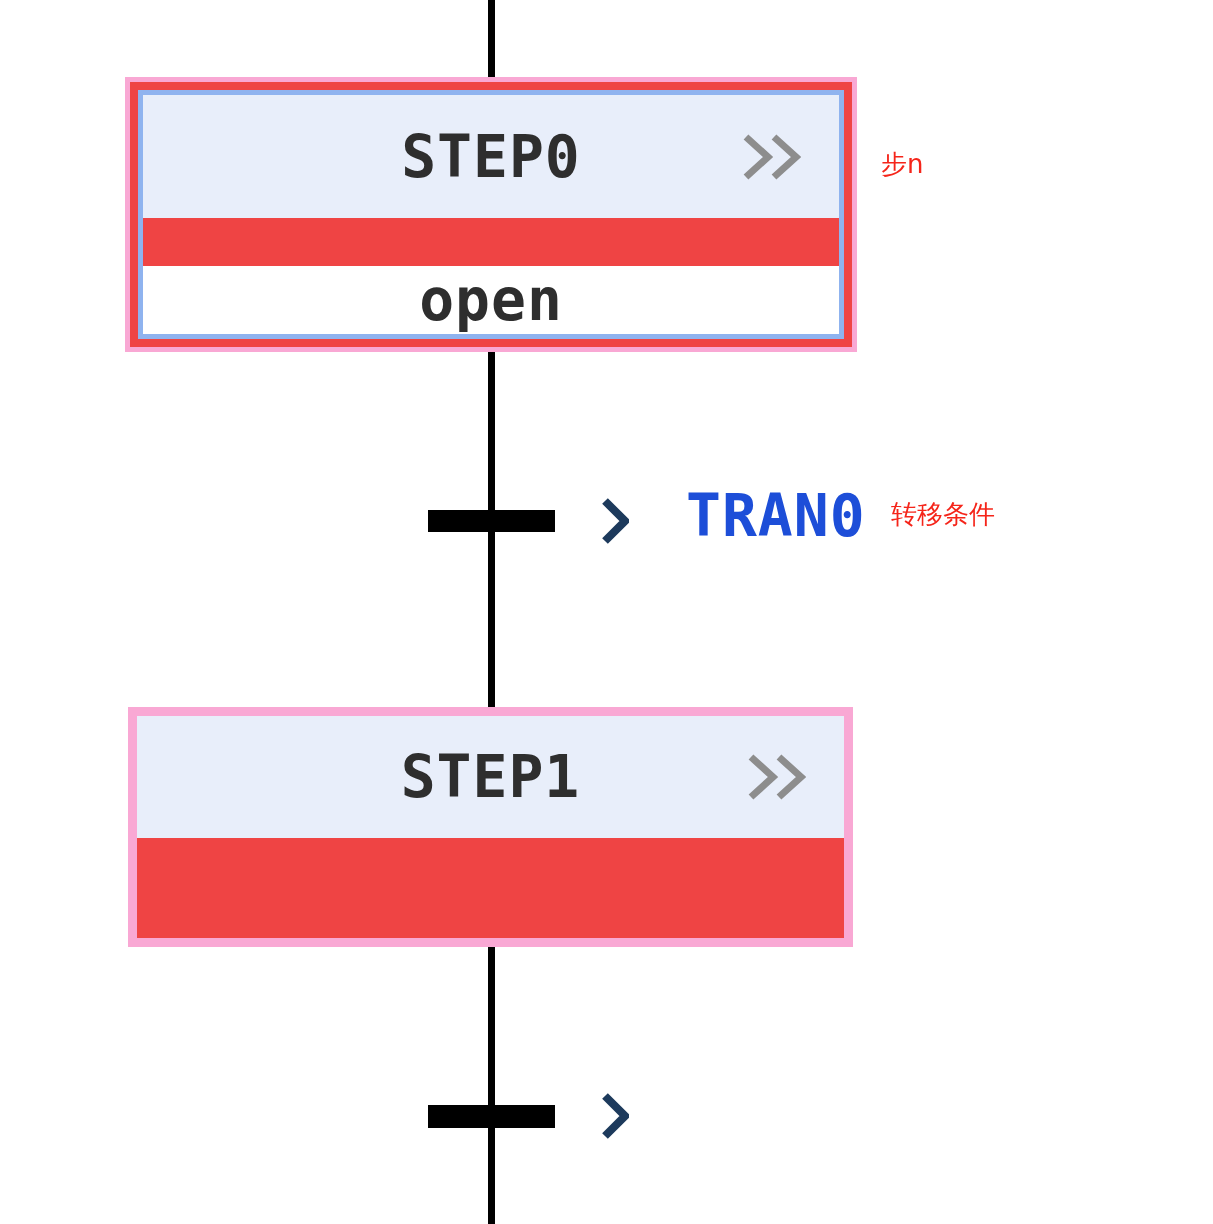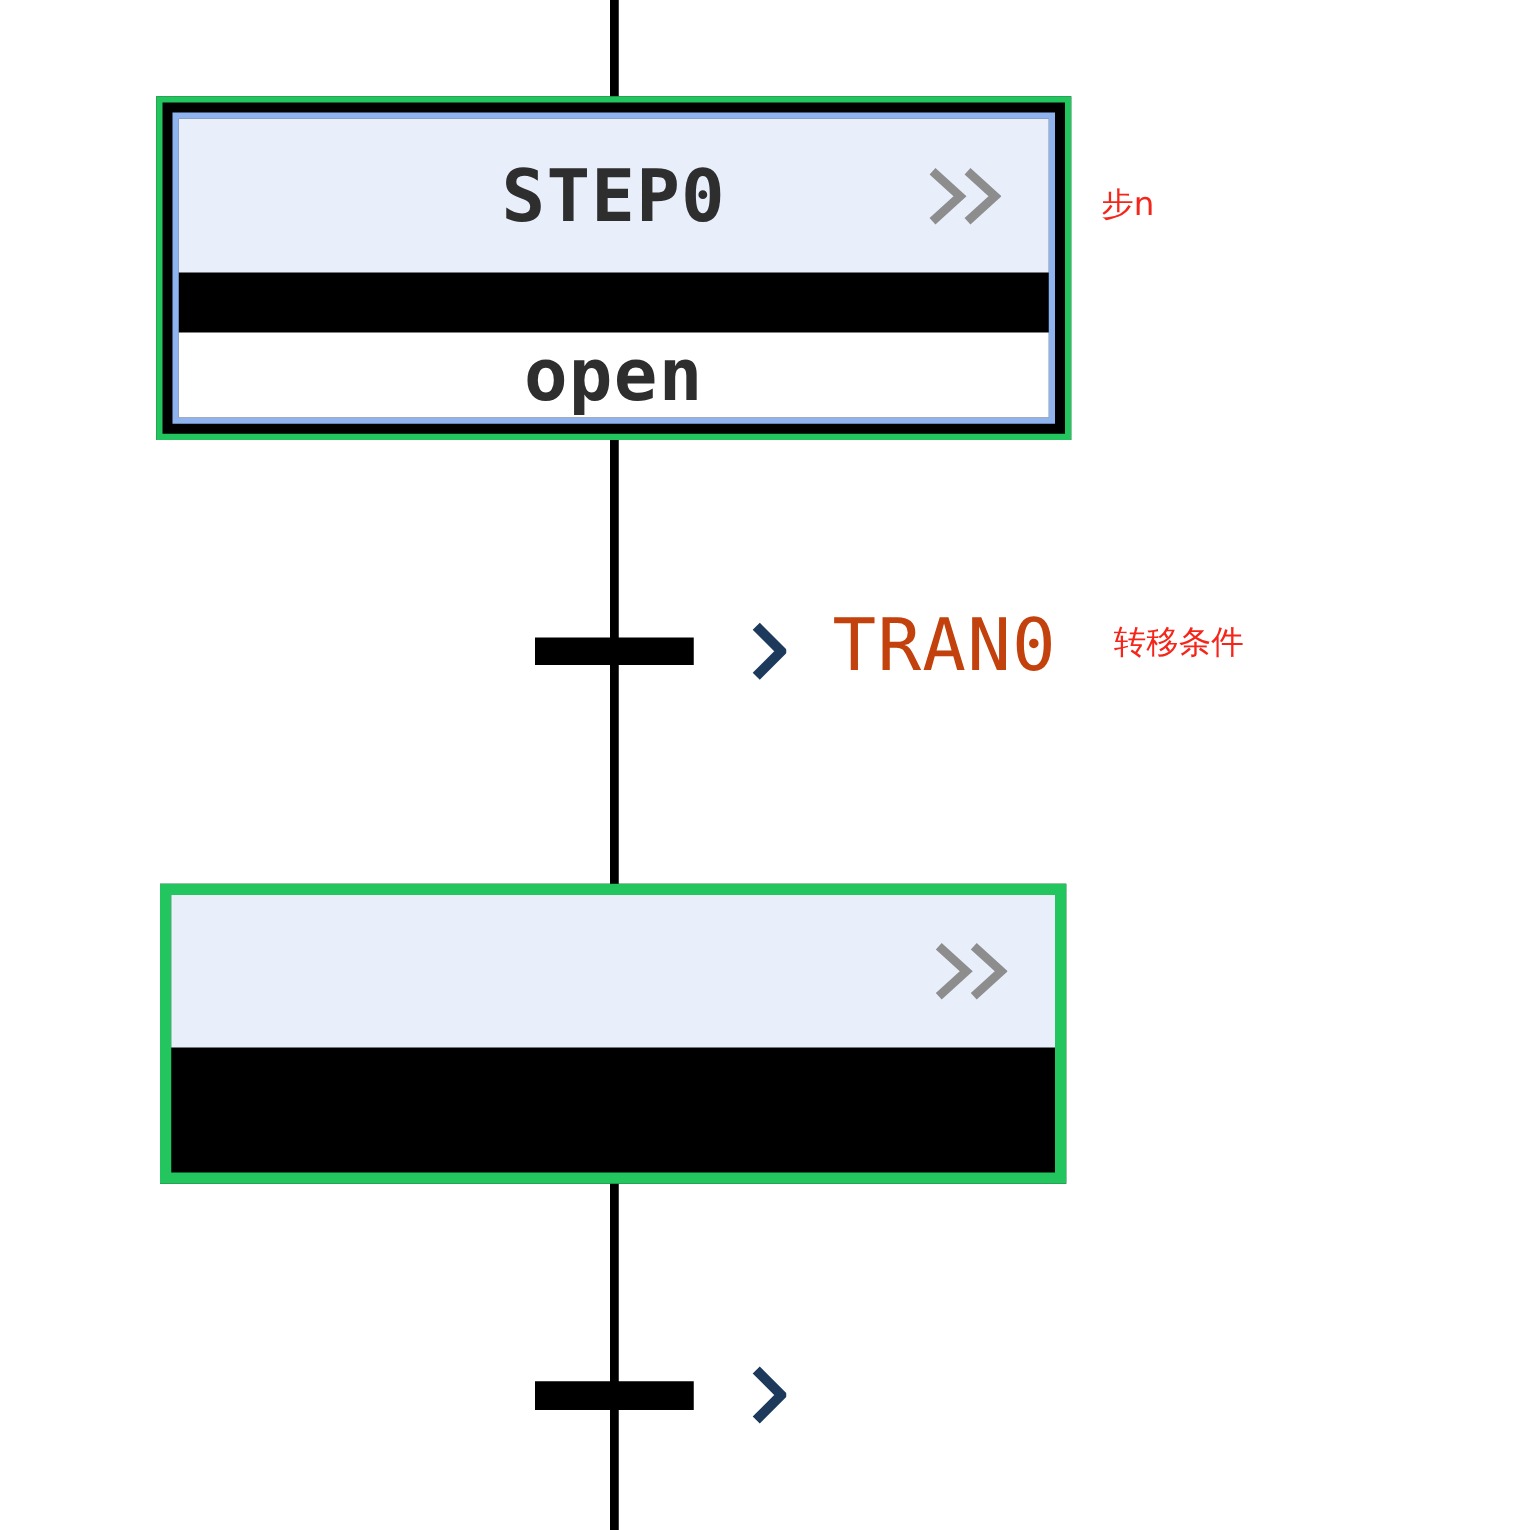--- a/index.html
+++ b/index.html
@@ -8,21 +8,21 @@
     background:#ffffff; overflow:hidden;
     font-family:"DejaVu Sans Mono","Liberation Mono",monospace;
   }
   .vline { position:absolute; left:488px; width:7px; background:#000000; }
   .vline--top    { top:0;     height:80px;  }
   .vline--middle { top:350px; height:360px; }
   .vline--bottom { top:944px; height:280px; }
 
   .step {
     position:absolute; box-sizing:border-box;
-    border:5px solid #22c55e; background:#000000;
+    border:5px solid #f9a8d4; background:#ef4444;
   }
   .step--initial { left:125px; top:77px;  width:732px; height:275px; padding:8px; }
   .step--normal  { left:128px; top:707px; width:725px; height:240px; border-width:9px; }
   .step__inner {
     box-sizing:border-box; width:100%; height:100%;
     border:5px solid #8fb3ef; display:flex; flex-direction:column;
   }
   .step--normal .step__inner { border:none; }
   .step__header {
     position:relative; background:#e8eefa;
@@ -41,22 +41,22 @@
     position:absolute; right:38px; top:50%; transform:translateY(-50%);
   }
 
   .tran-bar { position:absolute; left:428px; width:127px; background:#000000; }
   .tran-bar--0 { top:510px;  height:22px; }
   .tran-bar--1 { top:1105px; height:23px; }
   .tran-chevron { position:absolute; left:601px; }
   .tran-chevron--0 { top:497px;  }
   .tran-chevron--1 { top:1092px; }
   .tran-name {
-    position:absolute; left:666px; line-height:1;
-    font-size:58px; font-weight:normal; color:#c2410c; letter-spacing:1px;
+    position:absolute; left:686px; line-height:1;
+    font-size:58px; font-weight:bold; color:#1d4ed8; letter-spacing:1px;
   }
   .tran-name--0 { top:487px;  }
   .tran-name--1 { top:1083px; }
 
   .annotation {
     position:absolute; line-height:1; font-size:26px; color:#f5251a;
     font-family:"DejaVu Sans","Liberation Sans",sans-serif;
   }
   .annotation--step { left:881px; top:151px; }
   .annotation--tran { left:891px; top:501px; }
@@ -91,20 +91,21 @@
   <svg class="tran-chevron tran-chevron--0" width="28" height="48" viewBox="0 0 28 48">
     <polyline points="4,4 24,24 4,44" fill="none" stroke="#1d3a5c" stroke-width="8"></polyline>
   </svg>
   <span class="tran-name tran-name--0">TRAN0</span>
 
   <span class="annotation annotation--tran">转移条件</span>
 
   <div class="step step--normal">
     <div class="step__inner">
       <div class="step__header">
+        <span class="step__name">STEP1</span>
         <svg class="step__chevrons" width="60" height="52" viewBox="0 0 60 50">
           <polyline points="5,5 27,25 5,45" fill="none" stroke="#8d8d8d" stroke-width="7"></polyline>
           <polyline points="33,5 55,25 33,45" fill="none" stroke="#8d8d8d" stroke-width="7"></polyline>
         </svg>
       </div>
     </div>
   </div>
 
   <div class="tran-bar tran-bar--1"></div>
   <svg class="tran-chevron tran-chevron--1" width="28" height="48" viewBox="0 0 28 48">

